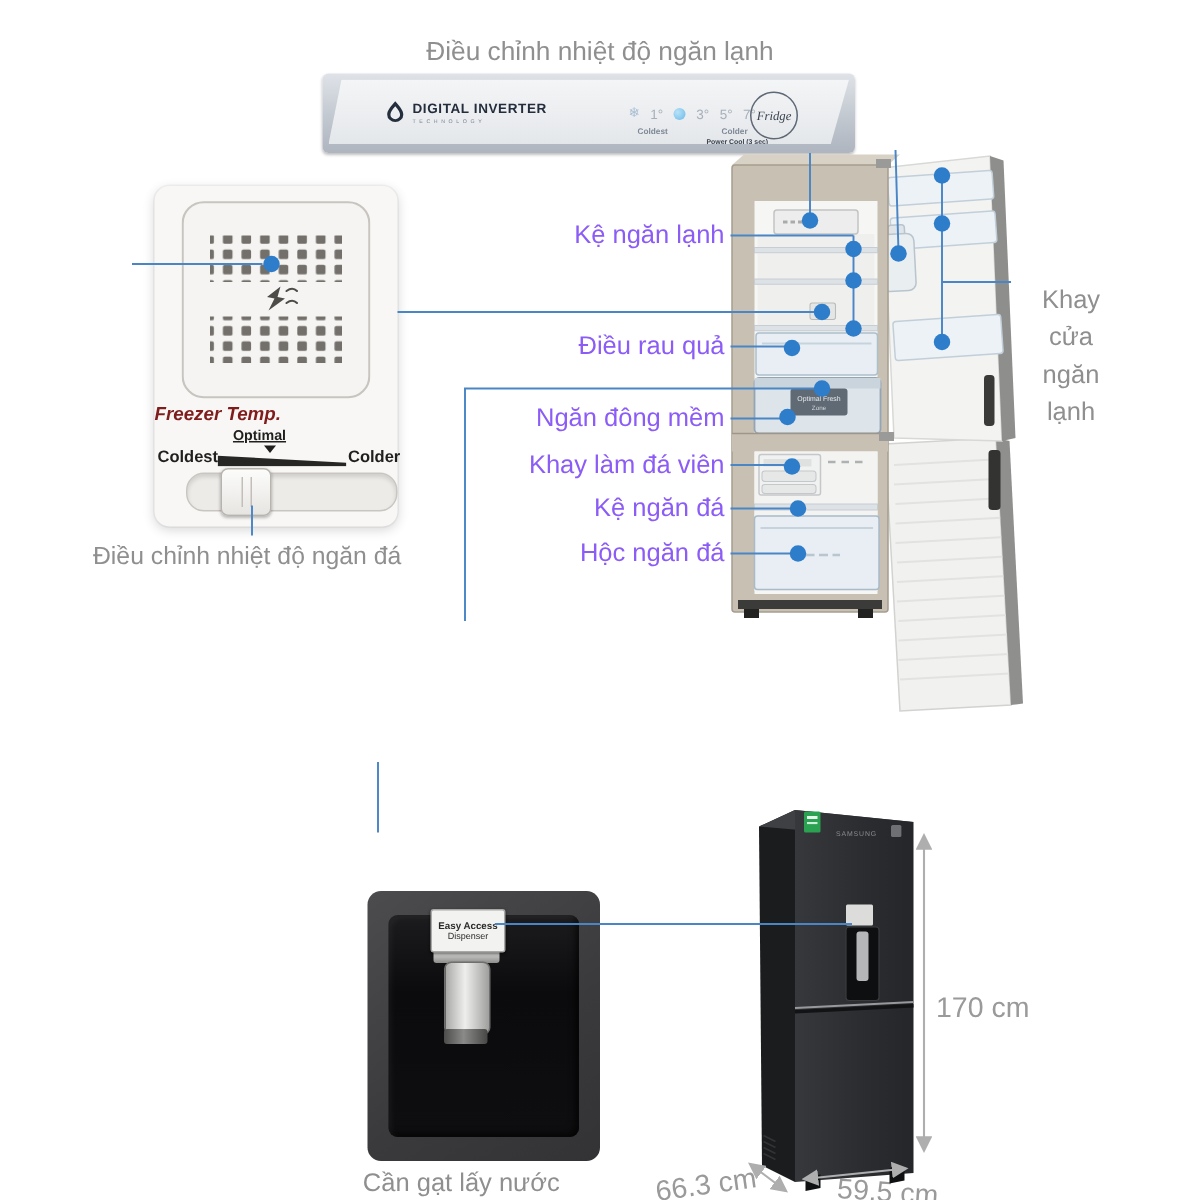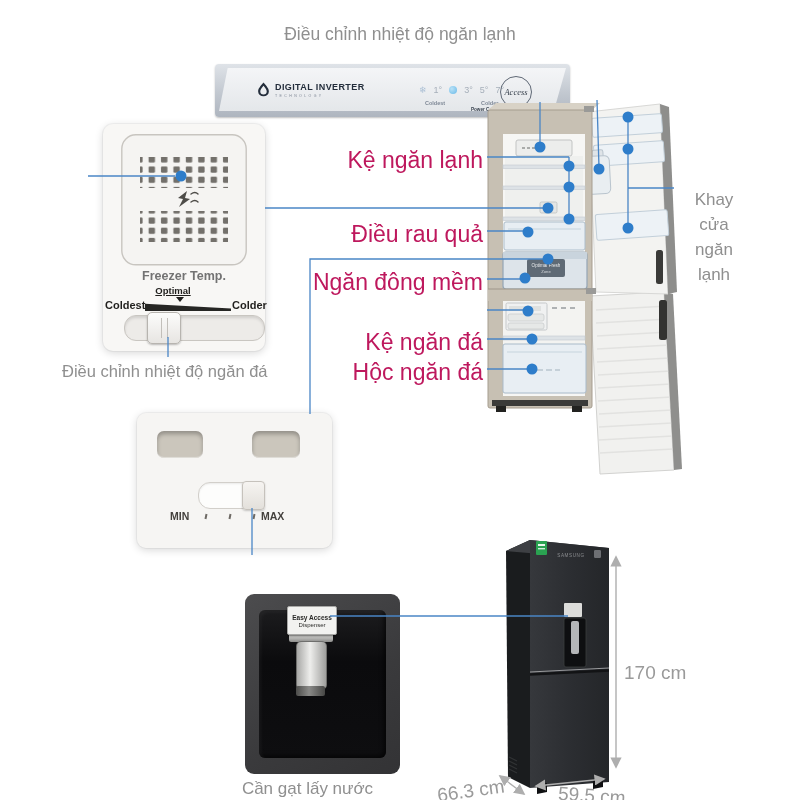--- a/index.html
+++ b/index.html
@@ -1,24 +1,24 @@
 <!DOCTYPE html>
 <html><head>
 <meta charset="utf-8">
 <style>
   html,body{margin:0;padding:0;background:#fff;}
   .stage{position:relative;width:800px;height:800px;overflow:hidden;background:#fff;
          font-family:"Liberation Sans","DejaVu Sans",sans-serif;margin-top:16px;}
   
   .glabel{position:absolute;color:#8f8f8f;font-size:17px;line-height:22px;white-space:nowrap;}
   .glabel.center{text-align:center;white-space:normal;}
-  .r-label{position:absolute;right:317px;color:#be185d;font-size:23px;white-space:nowrap;text-align:right;}
+  .r-label{position:absolute;right:317px;color:#8b5cf6;font-size:17px;white-space:nowrap;text-align:right;}
   .dim{position:absolute;color:#9a9a9a;font-size:19px;white-space:nowrap;}
   
-  .cpanel{position:absolute;left:215px;top:48px;width:355px;height:53px;border-radius:4px;
+  .cpanel{position:absolute;left:215px;top:33px;width:355px;height:53px;border-radius:4px;
           background:linear-gradient(180deg,#dfe3e8 0%,#c2c8d0 55%,#aeb5bf 100%);
           box-shadow:0 1px 2px rgba(0,0,0,.25);}
   .cpanel-inner{position:absolute;left:4px;top:4px;right:4px;bottom:6px;
           background:linear-gradient(180deg,#f4f5f7,#e4e7ea);
           clip-path:polygon(2.5% 0,100% 0,96.5% 100%,0 100%);}
   .di-logo{position:absolute;left:38px;top:14px;display:flex;align-items:flex-start;gap:5px;}
   .di-text{display:flex;flex-direction:column;}
   .di-main{font-size:9px;font-weight:bold;color:#232d3b;letter-spacing:.4px;}
   .di-sub{font-size:3.5px;color:#7d8694;letter-spacing:2.4px;margin-top:1.5px;}
   .temp-row{position:absolute;left:200px;top:17px;display:flex;align-items:center;gap:7px;}
@@ -27,21 +27,21 @@
   .temp-dot{width:8px;height:8px;border-radius:50%;background:radial-gradient(circle at 35% 35%,#b9e2f7,#6ab9e8);}
   .temp-scale-l{position:absolute;left:206px;top:32px;font-size:5.5px;font-weight:bold;color:#7e8896;}
   .temp-scale-r{position:absolute;left:262px;top:32px;font-size:5.5px;font-weight:bold;color:#7e8896;}
   .fridge-btn{position:absolute;left:281px;top:8px;width:30px;height:30px;border-radius:50%;
               border:1.3px solid #5f6875;display:flex;align-items:center;justify-content:center;}
   .fridge-btn span{font-size:8.5px;font-style:italic;color:#3a434f;font-family:"Liberation Serif","DejaVu Serif",serif;}
   .powercool{position:absolute;left:252px;top:39px;font-size:4.6px;font-weight:bold;color:#3a434f;white-space:nowrap;}
   
   .filter-panel{position:absolute;left:103px;top:108px;width:162px;height:227px;background:#f8f7f5;
                 border-radius:10px;box-shadow:0 2px 8px rgba(0,0,0,.16),0 0 0 1px rgba(0,0,0,.04);}
-  .ft-title{position:absolute;left:0;right:0;top:145px;text-align:center;font-size:12.5px;font-weight:bold;color:#737373;}
+  .ft-title{position:absolute;left:0;right:0;top:145px;font-size:12.5px;font-weight:bold;color:#7f1d1d;font-style:italic;}
   .ft-optimal{position:absolute;left:0;right:22px;top:161px;text-align:center;font-size:9.5px;font-weight:bold;color:#201f1d;text-decoration:underline;}
   .ft-tri{position:absolute;left:73px;top:173px;width:0;height:0;border-left:4px solid transparent;
           border-right:4px solid transparent;border-top:5px solid #201f1d;}
   .ft-wedge{position:absolute;left:42px;top:179px;width:86px;height:8px;background:#262624;
             clip-path:polygon(0 10%,100% 68%,100% 100%,0 100%);}
   .ft-coldest{position:absolute;left:2px;top:175px;font-size:11px;font-weight:bold;color:#201f1d;}
   .ft-colder{position:absolute;left:129px;top:175px;font-size:11px;font-weight:bold;color:#201f1d;}
   .ft-track{position:absolute;left:21px;top:191px;width:139px;height:24px;background:#edebe8;
             border:1.5px solid #c9c6c1;border-radius:12px;box-shadow:inset 0 2px 3px rgba(0,0,0,.12);}
   .ft-handle{position:absolute;left:44px;top:188px;width:32px;height:30px;border-radius:5px;
@@ -107,21 +107,21 @@
         <span class="snow">❄</span>
         <span class="temp-val">1°</span>
         <span class="temp-dot"></span>
         <span class="temp-val">3°</span>
         <span class="temp-val">5°</span>
         <span class="temp-val">7°</span>
       </div>
       <span class="temp-scale-l">Coldest</span>
       <span class="temp-scale-r">Colder</span>
       <div class="fridge-btn">
-        <span>Access</span>
+        <span>Fridge</span>
       </div>
       <div class="powercool">Power Cool (3 sec)</div>
     </div>
   </div>
 
   <div class="filter-panel">
     <svg class="filter-grid" width="126" height="132" viewBox="0 0 126 132">
       <defs>
         <pattern id="hp" width="12.4" height="10.2" patternUnits="userSpaceOnUse">
           <rect x="2.8" y="1.8" width="6.4" height="6.4" rx="1.2" fill="#73706b"></rect>
@@ -138,31 +138,20 @@
     <div class="ft-title">Freezer Temp.</div>
     <div class="ft-optimal">Optimal</div>
     <div class="ft-tri"></div>
     <div class="ft-wedge"></div>
     <div class="ft-coldest">Coldest</div>
     <div class="ft-colder">Colder</div>
     <div class="ft-track"></div>
     <div class="ft-handle"></div>
   </div>
 
-  <div class="mm-panel">
-    <div class="mm-slot" style="left:20px;"></div>
-    <div class="mm-slot" style="left:115px;width:48px;"></div>
-    <div class="mm-track"></div>
-    <div class="mm-handle"></div>
-    <div class="mm-min">MIN</div>
-    <div class="mm-max">MAX</div>
-    <div class="mm-tick" style="left:68px;"></div>
-    <div class="mm-tick" style="left:92px;"></div>
-    <div class="mm-tick" style="left:116px;"></div>
-  </div>
 
   <div class="disp">
     <div class="disp-recess"></div>
     <div class="disp-bracket"></div>
     <div class="disp-lever"></div>
     <div class="disp-levercap"></div>
     <div class="disp-tag">
       <span class="t1">Easy Access</span>
       <span class="t2">Dispenser</span>
     </div>
@@ -329,20 +318,21 @@
 
 
   <div class="glabel" style="left:62px;top:344px;font-size:16.5px;">Điều chỉnh nhiệt độ ngăn đá</div>
 
 
   <div class="glabel center" style="left:230px;top:762px;width:155px;">Cần gạt lấy nước</div>
 
   <div class="r-label" style="top:131px;">Kệ ngăn lạnh</div>
   <div class="r-label" style="top:205px;">Điều rau quả</div>
   <div class="r-label" style="top:253px;">Ngăn đông mềm</div>
+  <div class="r-label" style="top:284px;">Khay làm đá viên</div>
   <div class="r-label" style="top:313px;">Kệ ngăn đá</div>
   <div class="r-label" style="top:343px;">Hộc ngăn đá</div>
 
   <div class="glabel center" style="left:676px;top:171px;width:76px;line-height:25px;">
     <div>Khay</div>
     <div>cửa</div>
     <div>ngăn</div>
     <div>lạnh</div>
   </div>
 

